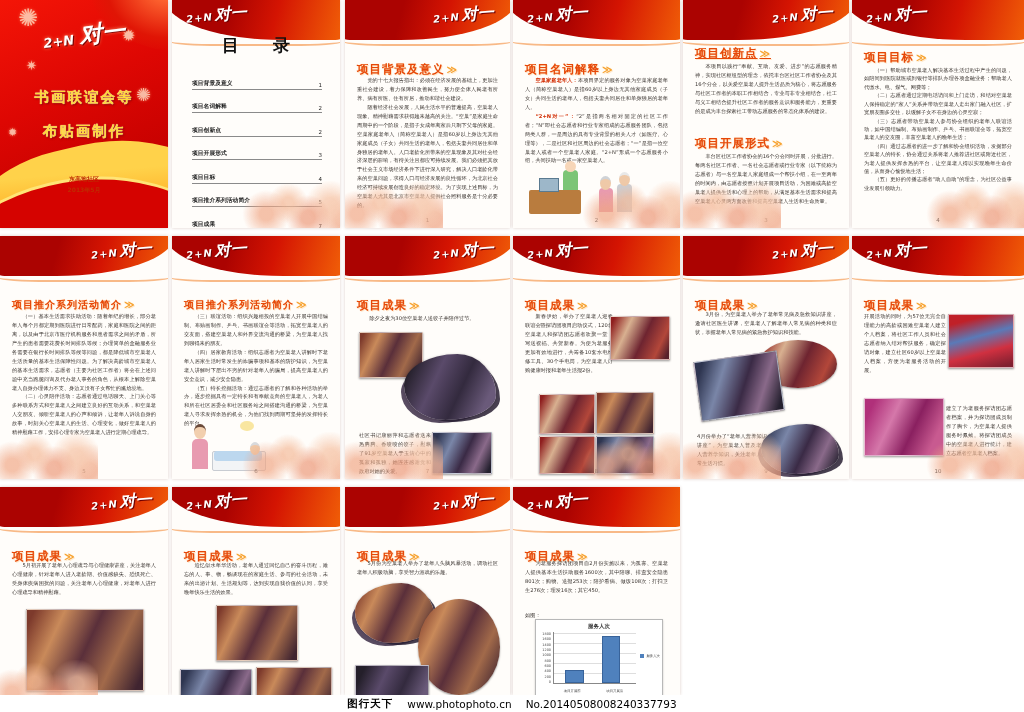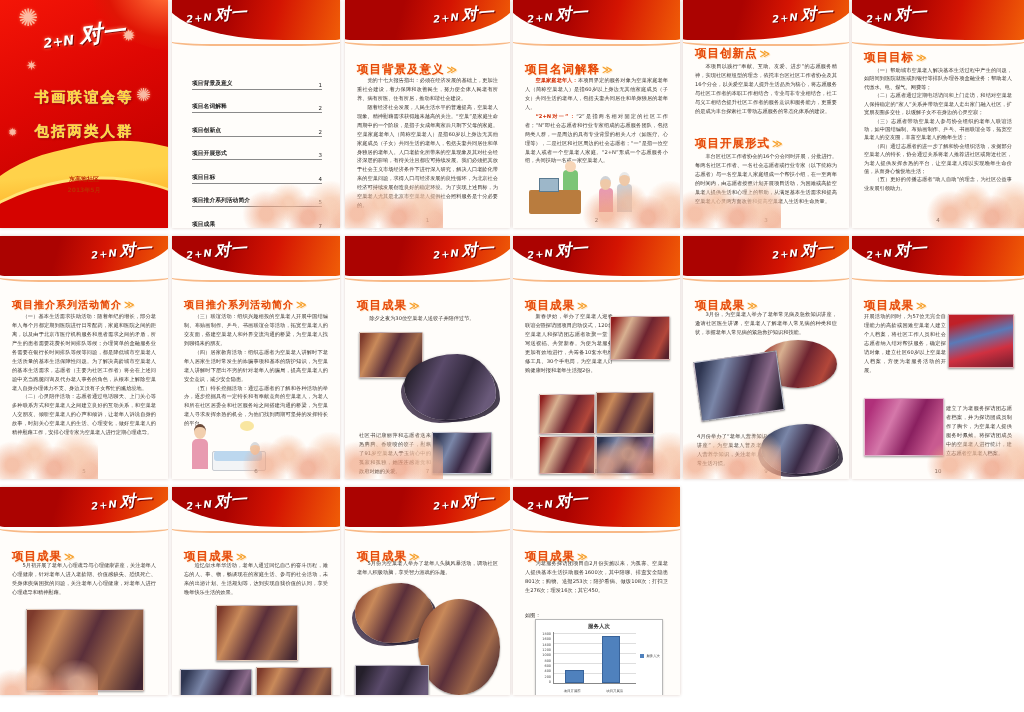--- a/index.html
+++ b/index.html
@@ -127,34 +127,35 @@
     <span class="fw" style="top:4px;left:18px;font-size:24px;">✺</span>
     <span class="fw" style="top:26px;left:122px;font-size:16px;">✹</span>
     <span class="fw" style="top:58px;left:26px;font-size:13px;">✷</span>
     <span class="fw" style="top:84px;left:136px;font-size:18px;">✺</span>
     <span class="fw" style="top:126px;left:8px;font-size:11px;">✹</span>
     <div class="cv-logo">
       <span class="pre">2+N</span>
       <span class="main">对一</span>
     </div>
     <div class="cv-t l1">书画联谊会等</div>
-    <div class="cv-t l2">包括两类人群</div>
+    <div class="cv-t l2">布贴画制作</div>
     <div class="cv-gold"></div>
     <div class="cv-red2"></div>
     <div class="cv-foot">
       <div>东高地社区</div>
       <div>2013年5月</div>
     </div>
   </div>
 
   <div class="page r1 c2 hl">
     <div class="head hl">
         <div class="band"></div>
       <div class="logo"><span class="pre">2+N</span><span class="main">对一</span></div>
     </div>
+    <div class="toc-title">目 录</div>
     <div class="toc-list">
       <div class="toc-row">
           <span class="lbl">项目背景及意义</span>
           <span class="num">1</span>
         </div>
       <div class="toc-row">
           <span class="lbl">项目名词解释</span>
           <span class="num">2</span>
         </div>
       <div class="toc-row">
@@ -217,21 +218,21 @@
     </div>
     <div class="pagenum">2</div>
     <div class="flw fr"></div>
   </div>
 
   <div class="page r1 c5">
     <div class="head hr">
         <div class="band"></div>
       <div class="logo"><span class="pre">2+N</span><span class="main">对一</span></div>
     </div>
-    <div class="ptitle" style="top:46px;"><span>项目创新点</span><span class="chev">≫</span></div>
+    <div class="ptitle" style="top:46px;text-decoration:underline;"><span>项目创新点</span><span class="chev">≫</span></div>
     <div class="txt" style="top:62px;left:12px;right:12px;">
         <div>本项目以践行“奉献、互助、友爱、进步”的志愿服务精神，实现社区枢纽型的理念，依托丰台区社区工作者协会及其16个分会，以关爱空巢老人提升生活品质为核心，将志愿服务与社区工作者的本职工作相结合，专业与非专业相结合，社工与义工相结合提升社区工作者的服务意识和服务能力，更重要的是成为丰台探索社工带动志愿服务的常态化体系的建设。</div>
       </div>
     <div class="ptitle" style="top:136px;"><span>项目开展形式</span><span class="chev">≫</span></div>
     <div class="txt" style="top:152px;left:12px;right:12px;">
         <div>丰台区社区工作者协会的16个分会同时开展，分批进行。每两名社区工作者、一名社会志愿者或行业专家（以下统称为志愿者）与一名空巢老人家庭组成一个帮扶小组，在一至两年的时间内，由志愿者按照计划开展项目活动，为困难或高龄空巢老人提供生活和心理上的帮助，从满足基本生活需求和提高空巢老人心灵两方面改善和提高空巢老人生活和生命质量。</div>
       </div>
     <div class="pagenum">3</div>
     <div class="flw fl"></div>
   </div>
@@ -440,14 +441,19 @@
           <span>服务人次</span>
         </div>
       <div class="c-cats">
           <span>项目开展前</span>
           <span>项目开展后</span>
         </div>
     </div>
 
   </div>
 
+  <div class="wmbar">
+    <span class="site">图行天下</span>
+    <span>www.photophoto.cn</span>
+    <span>No.20140508008240337793</span>
+  </div>
 
 </div>
 
 </body></html>

